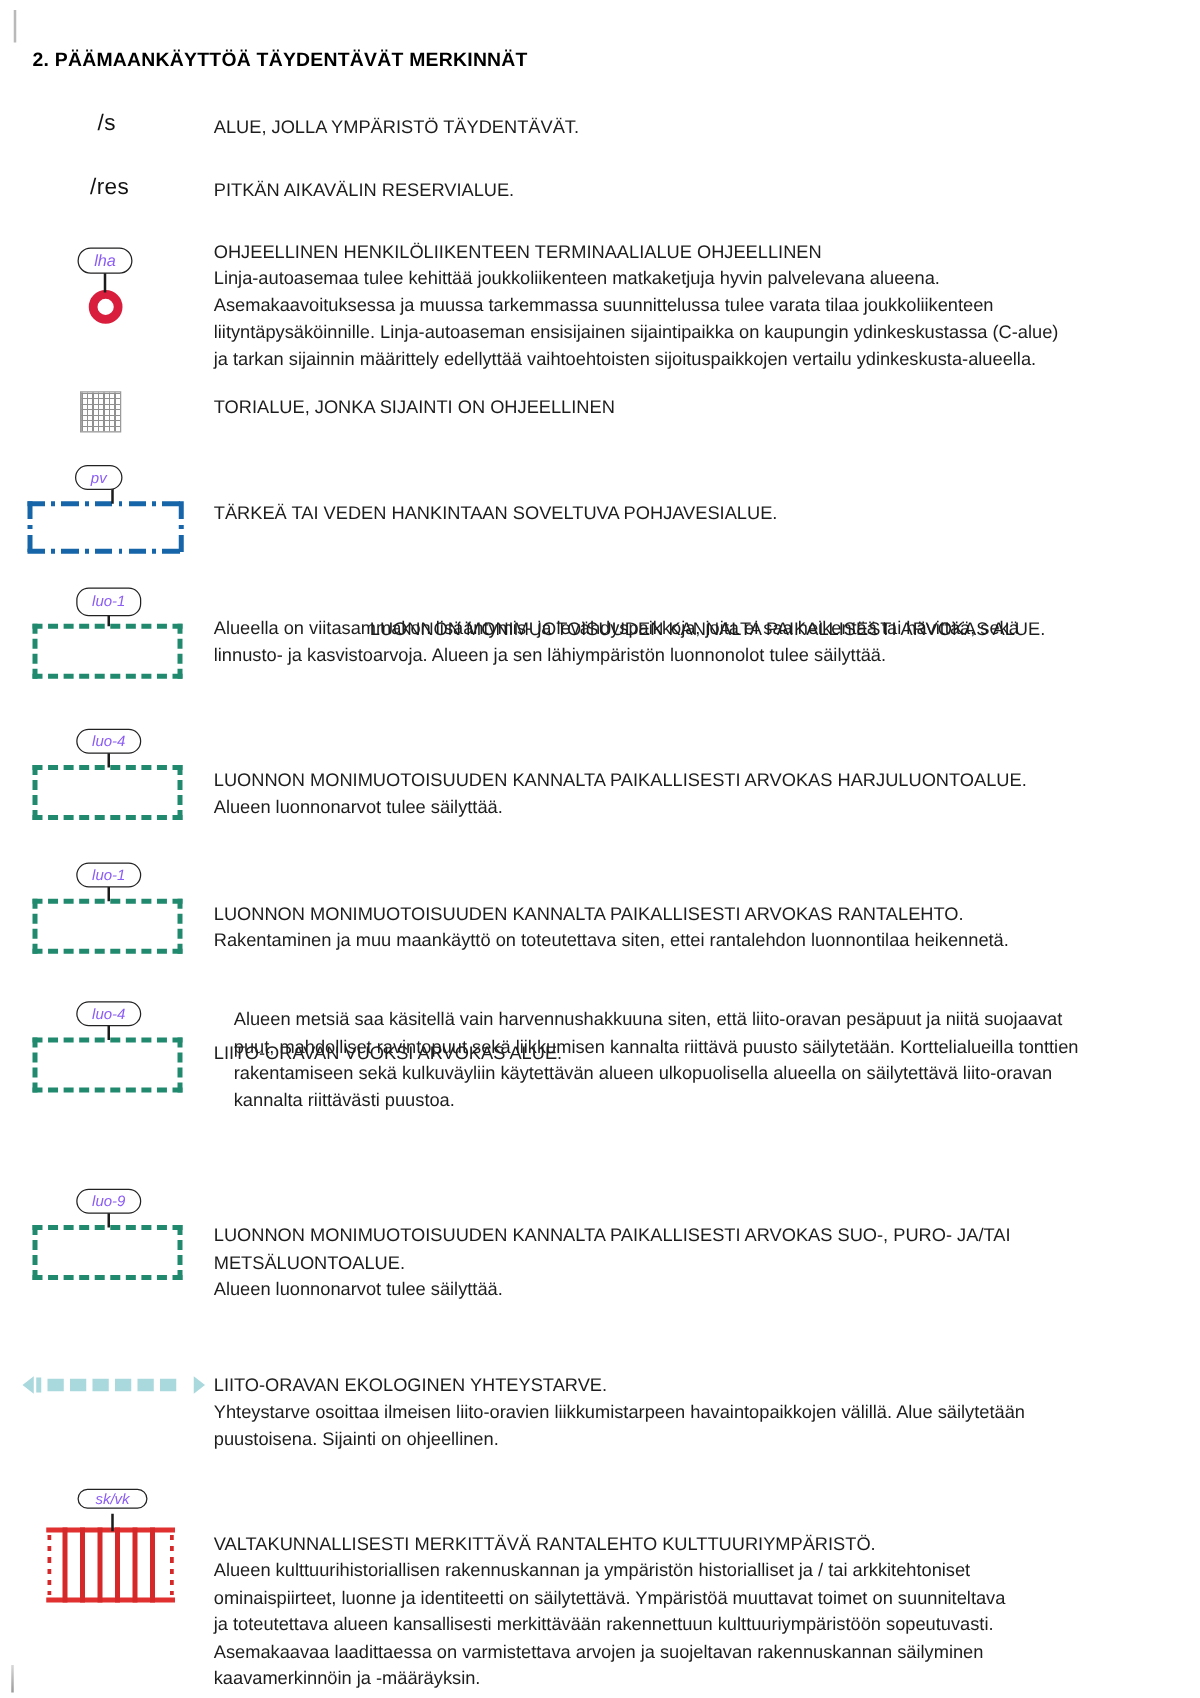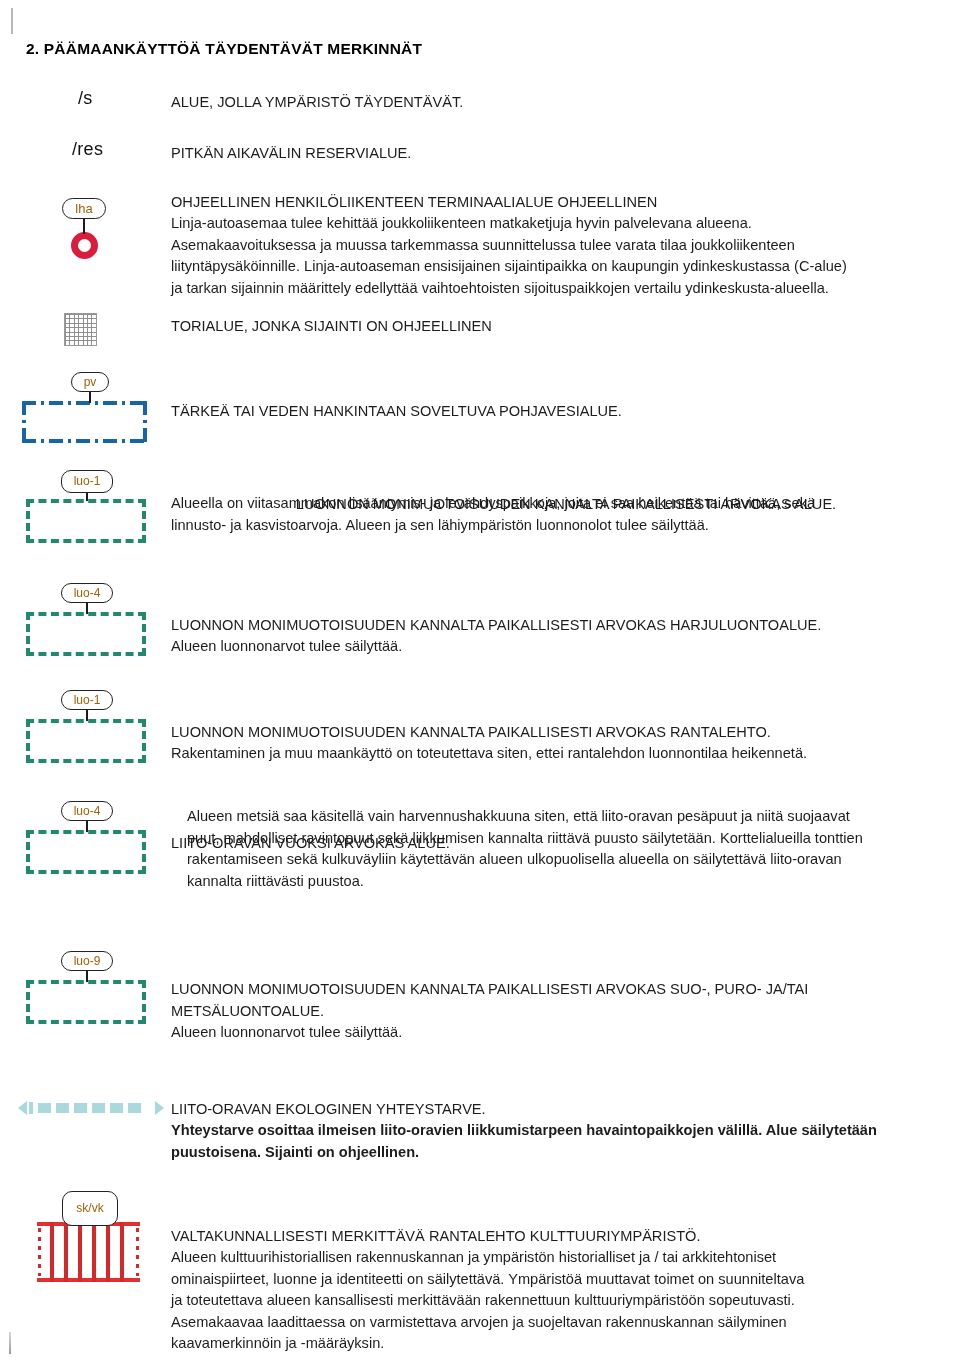--- a/index.html
+++ b/index.html
@@ -54,26 +54,27 @@
 
   
   .pill {
     position: absolute;
     display: inline-flex;
     align-items: center;
     justify-content: center;
     border: 1.6px solid #222;
     border-radius: 11px;
     background: #fff;
-    color: #a16207;
+    color: #8b5cf6;
     font-size: 13px;
     padding: 1px 7px 2px 7px;
     box-sizing: border-box;
     line-height: 1;
     z-index: 3;
+    font-style: italic;
   }
   .pill.small { font-size: 12px; border-radius: 10px; }
 
   
   .stem {
     position: absolute;
     width: 2px;
     background: #1b1b1b;
     z-index: 2;
   }
@@ -185,21 +186,21 @@
 <div class="donut" style="left:71px; top:232px; width:27px; height:27px;"></div>
 <div class="txt" style="left:171px; top:192px; width:770px;">OHJEELLINEN HENKILÖLIIKENTEEN TERMINAALIALUE OHJEELLINEN</div>
 <div class="txt" style="left:171px; top:213px; width:790px;">Linja-autoasemaa tulee kehittää joukkoliikenteen matkaketjuja hyvin palvelevana alueena.
 Asemakaavoituksessa ja muussa tarkemmassa suunnittelussa tulee varata tilaa joukkoliikenteen
 liityntäpysäköinnille. Linja-autoaseman ensisijainen sijaintipaikka on kaupungin ydinkeskustassa (C-alue)
 ja tarkan sijainnin määrittely edellyttää vaihtoehtoisten sijoituspaikkojen vertailu ydinkeskusta-alueella.</div>
 
 <div class="grid-sq" style="left:64px; top:313px; width:33px; height:33px;"></div>
 <div class="txt" style="left:171px; top:316px; width:760px;">TORIALUE, JONKA SIJAINTI ON OHJEELLINEN</div>
 
-<div class="pill small" style="left:71px; top:372px; width:38px; height:20px;">pv</div>
+<div class="pill small" style="left:60px; top:372px; width:38px; height:20px;">pv</div>
 <div class="stem" style="left:89px; top:391px; height:12px;"></div>
 <div class="box-blue" style="left:22px; top:401px; width:125px; height:42px;"></div>
 <div class="txt" style="left:171px; top:401px; width:760px;">TÄRKEÄ TAI VEDEN HANKINTAAN SOVELTUVA POHJAVESIALUE.</div>
 
 <div class="pill small" style="left:61px; top:470px; width:52px; height:23px;">luo-1</div>
 <div class="stem" style="left:86px; top:489px; height:12px;"></div>
 <div class="box-green" style="left:26px; top:499px; width:120px; height:44px;"></div>
 <div class="txt" style="left:171px; top:494px; width:790px;text-align:center;">LUONNON MONIMUOTOISUUDEN KANNALTA PAIKALLISESTI ARVOKAS ALUE.</div>
 <div class="txt" style="left:171px; top:493px; width:790px;">Alueella on viitasammakon lisääntymis- ja levähdyspaikkoja, joita ei saa heikentää tai hävittää, sekä
 linnusto- ja kasvistoarvoja. Alueen ja sen lähiympäristön luonnonolot tulee säilyttää.</div>
@@ -237,24 +238,24 @@
   <span class="stub" style="left:11px;"></span>
   <span class="seg" style="left:20px;"></span>
   <span class="seg" style="left:38px;"></span>
   <span class="seg" style="left:56px;"></span>
   <span class="seg" style="left:74px;"></span>
   <span class="seg" style="left:92px;"></span>
   <span class="seg" style="left:110px;"></span>
   <span class="tip right"></span>
 </div>
 <div class="txt" style="left:171px; top:1099px; width:790px;">LIITO-ORAVAN EKOLOGINEN YHTEYSTARVE.</div>
-<div class="txt" style="left:171px; top:1120px; width:790px;font-weight:bold;">Yhteystarve osoittaa ilmeisen liito-oravien liikkumistarpeen havaintopaikkojen välillä. Alue säilytetään
+<div class="txt" style="left:171px; top:1120px; width:790px;">Yhteystarve osoittaa ilmeisen liito-oravien liikkumistarpeen havaintopaikkojen välillä. Alue säilytetään
 puustoisena. Sijainti on ohjeellinen.</div>
 
-<div class="pill small" style="left:62px; top:1191px; width:56px; height:35px;">sk/vk</div>
+<div class="pill small" style="left:62px; top:1191px; width:56px; height:16px;">sk/vk</div>
 <div class="stem" style="left:89px; top:1211px; height:14px;"></div>
 <div class="comb" style="left:37px; top:1222px; width:103px; height:60px;">
   <span class="bar-h top"></span>
   <span class="bar-h bot"></span>
   <span class="vdot" style="left:1px;"></span>
   <span class="vbar" style="left:13px;"></span>
   <span class="vbar" style="left:27px;"></span>
   <span class="vbar" style="left:41px;"></span>
   <span class="vbar" style="left:55px;"></span>
   <span class="vbar" style="left:69px;"></span>

